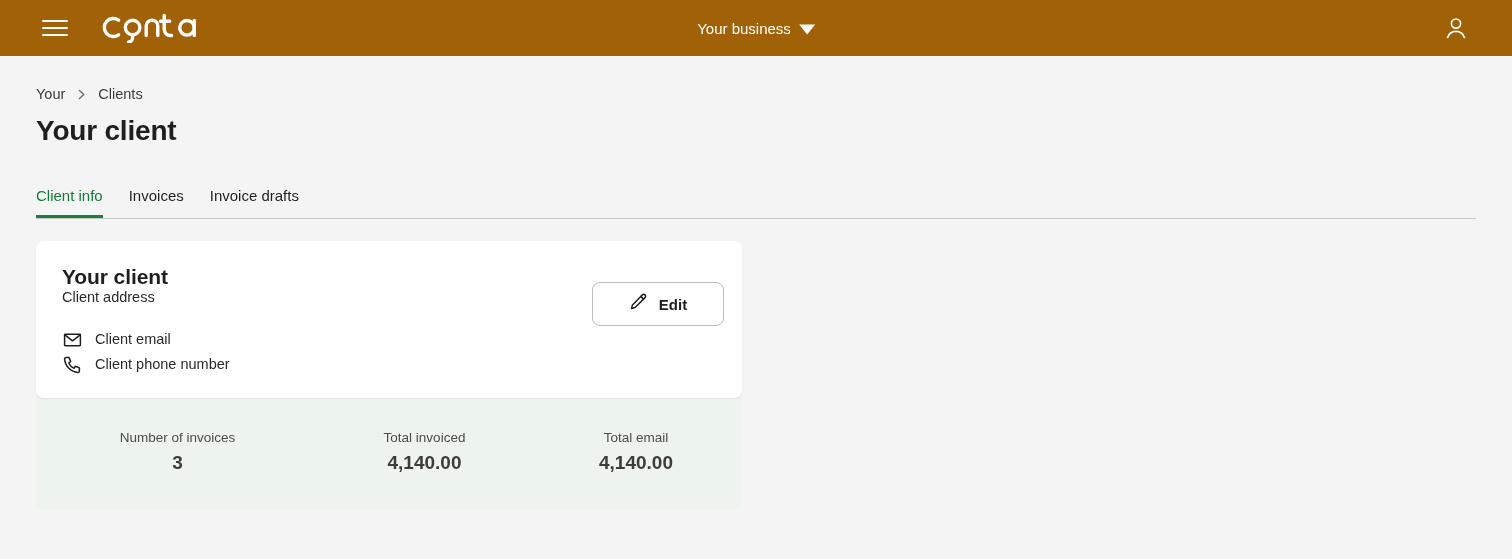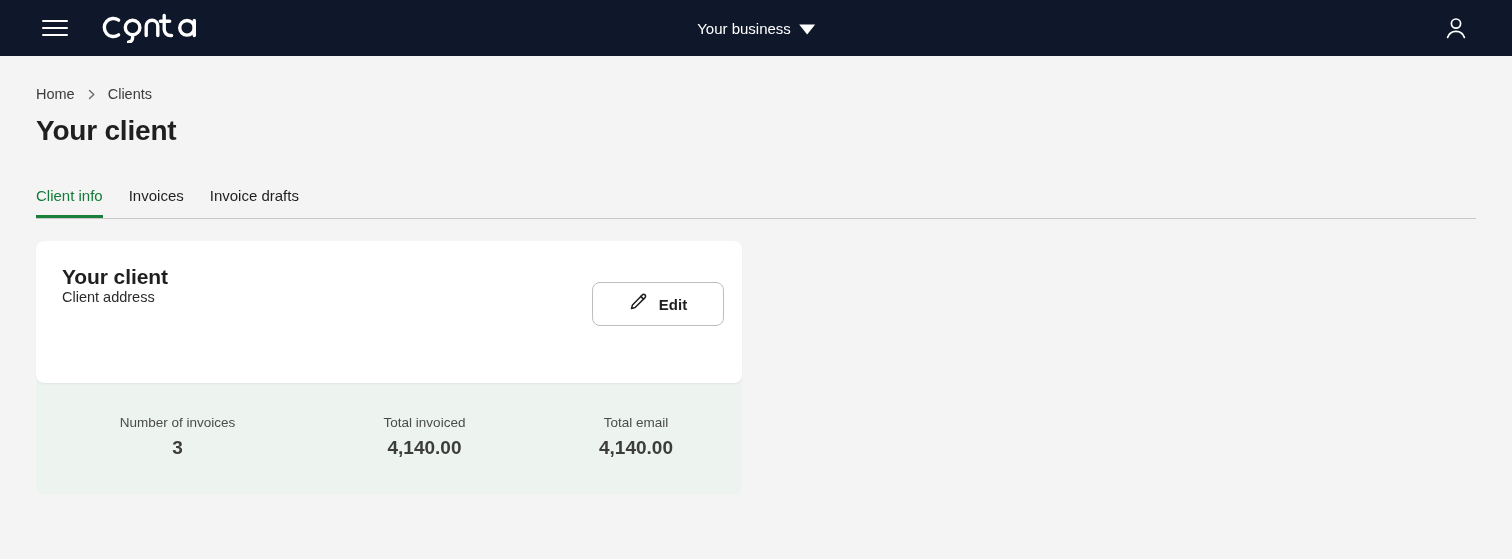--- a/index.html
+++ b/index.html
@@ -9,21 +9,21 @@
     height: 559px;
     background: #f4f4f4;
     font-family: "Liberation Sans", sans-serif;
     -webkit-font-smoothing: antialiased;
   }
 
   
   .appbar {
     position: relative;
     height: 56px;
-    background: #0f172a;
+    background: #a16207;
     display: flex;
     align-items: center;
   }
   .hamburger {
     position: absolute;
     left: 42px;
     top: 50%;
     transform: translateY(-50%);
     width: 30px;
     height: 24px;
@@ -291,21 +291,21 @@
       <circle cx="13" cy="8.6" r="4.6" stroke="#ffffff" stroke-width="1.7" fill="none"></circle>
       <path d="M4.6 22.5a8.8 8.8 0 0 1 16.8 0" stroke="#ffffff" stroke-width="1.7" stroke-linecap="round" fill="none"></path>
     </svg>
   </div>
 
 </header>
 
 <main class="page">
 
   <nav class="breadcrumb">
-    <a>Home</a>
+    <a>Your</a>
     <span class="sep">
       <svg width="13" height="13" viewBox="0 0 13 13" fill="none">
         <path d="M4.5 2.5L8.8 6.5L4.5 10.5" stroke="#6a6a6a" stroke-width="1.4" stroke-linecap="round" stroke-linejoin="round" fill="none"></path>
       </svg>
     </span>
     <a>Clients</a>
   </nav>
 
   <h1 class="page-title">Your client</h1>
 
@@ -318,20 +318,42 @@
     <div class="tabs-rule"></div>
   </div>
 
   <section class="card-stack">
 
     <div class="info-card">
 
       <div class="client-name">Your client</div>
       <div class="client-address">Client address</div>
 
+      <div class="contact-list">
+
+        <div class="contact-row">
+          <span class="icon-slot">
+            <svg width="19" height="19" viewBox="0 0 19 19" fill="none">
+              <rect x="1.6" y="4.3" width="15.8" height="11.4" rx="0.6" stroke="#1f1f1f" stroke-width="1.5" fill="none"></rect>
+              <path d="M1.9 4.8l7.6 6 7.6-6" stroke="#1f1f1f" stroke-width="1.5" stroke-linecap="round" stroke-linejoin="round" fill="none"></path>
+            </svg>
+          </span>
+          <span class="label">Client email</span>
+        </div>
+
+        <div class="contact-row">
+          <span class="icon-slot">
+            <svg width="19" height="19" viewBox="0 0 19 19" fill="none">
+              <path d="M3 2.6h3.1l1.6 4-2 1.4a11 11 0 0 0 5.3 5.3l1.4-2 4 1.6v3.1a1.4 1.4 0 0 1-1.5 1.4A14.6 14.6 0 0 1 1.6 4.1 1.4 1.4 0 0 1 3 2.6z" stroke="#1f1f1f" stroke-width="1.5" stroke-linejoin="round" fill="none"></path>
+            </svg>
+          </span>
+          <span class="label">Client phone number</span>
+        </div>
+
+      </div>
 
       <div class="actions">
 
         <button class="btn">
           <span>
             <svg width="19" height="19" viewBox="0 0 19 19" fill="none">
               <path d="M13.3 1.9a1.9 1.9 0 0 1 2.7 2.7L6.1 14.5l-3.6 1 1-3.6L13.3 1.9z" stroke="#1f1f1f" stroke-width="1.5" stroke-linejoin="round" fill="none"></path>
               <path d="M11.8 3.4l2.7 2.7" stroke="#1f1f1f" stroke-width="1.5" stroke-linecap="round" fill="none"></path>
             </svg>
           </span>

